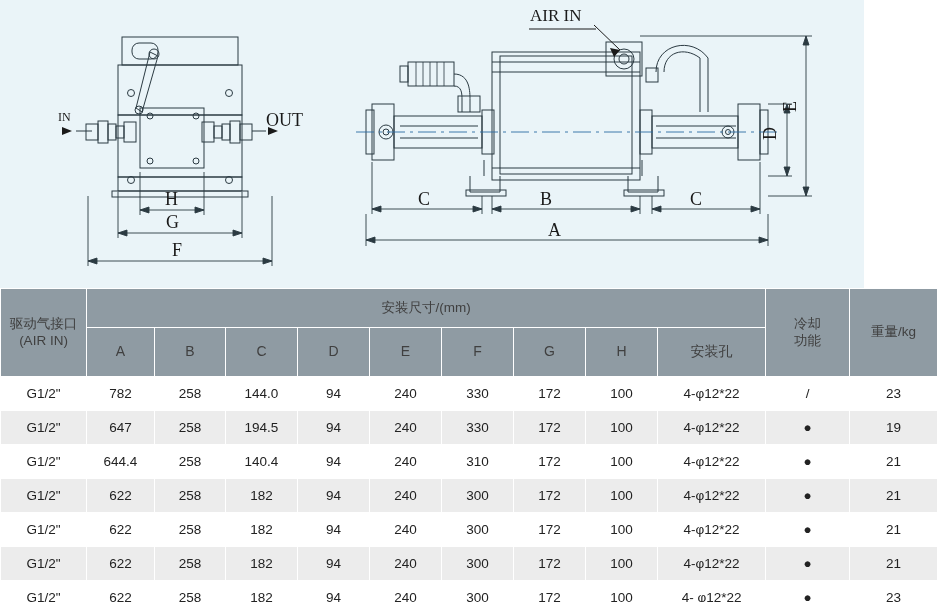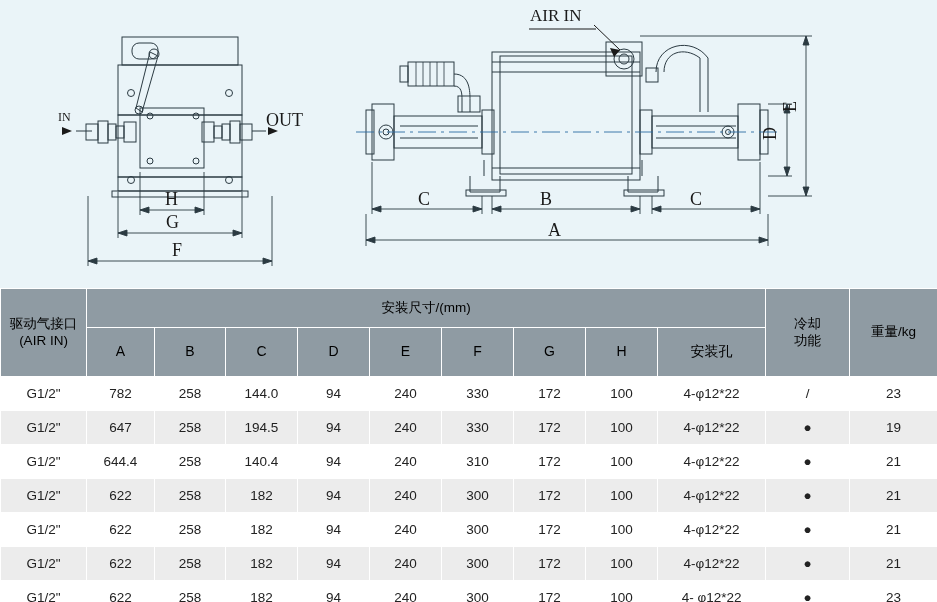--- a/index.html
+++ b/index.html
@@ -15,21 +15,21 @@
   }
   .page {
     position: relative;
     width: 937px;
     height: 602px;
   }
 
   
   .drawing {
     position: relative;
-    width: 937px;
+    width: 864px;
     height: 288px;
     background: #eaf4f8;
     overflow: hidden;
   }
   .drawing svg { display: block; }
   .label {
     position: absolute;
     font-family: "Liberation Serif", serif;
     color: #1a1a1a;
     white-space: nowrap;
@@ -43,21 +43,21 @@
     font-family: "Liberation Sans", sans-serif;
   }
   table.spec th, table.spec td {
     border: 1px solid #ffffff;
     text-align: center;
     vertical-align: middle;
     padding: 0;
   }
   thead th {
     background: #8f9ba3;
-    color: #000000;
+    color: #404040;
     font-weight: normal;
     font-size: 13px;
     line-height: 1.25;
   }
   thead th.group {
     height: 38px;
     font-size: 13.5px;
   }
   thead th.colh {
     height: 48px;

